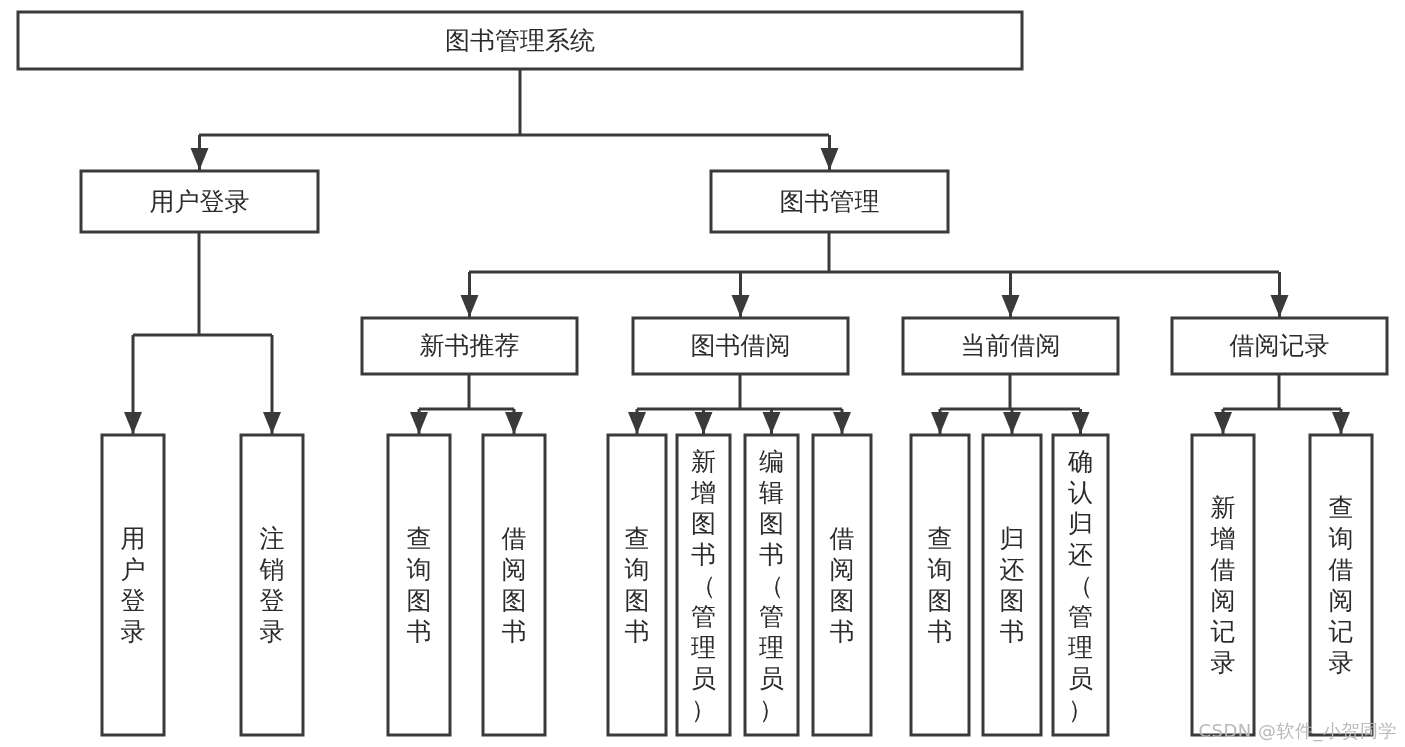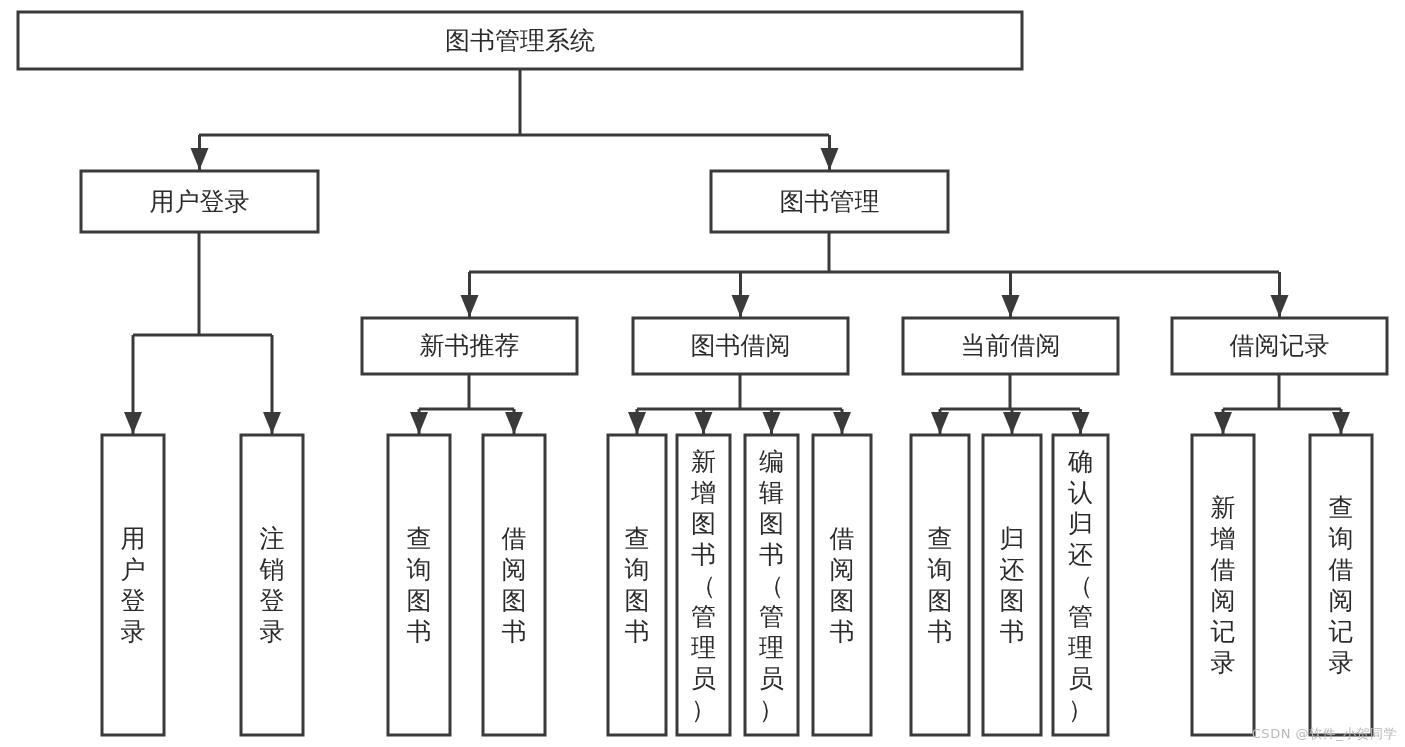--- a/index.html
+++ b/index.html
@@ -46,21 +46,21 @@
     stroke-linecap: butt;
   }
   .arrow-head {
     fill: #3a3a3a;
     stroke: none;
   }
   .watermark {
     position: absolute;
     right: 8px;
     bottom: 4px;
-    font-size: 13px;
+    font-size: 18px;
     color: #b9b9b9;
     font-family: "DejaVu Sans", "Liberation Sans", sans-serif;
     white-space: nowrap;
     letter-spacing: 0.5px;
   }
 </style>
 </head>
 <body>
 
 <div id="diagram-root">

